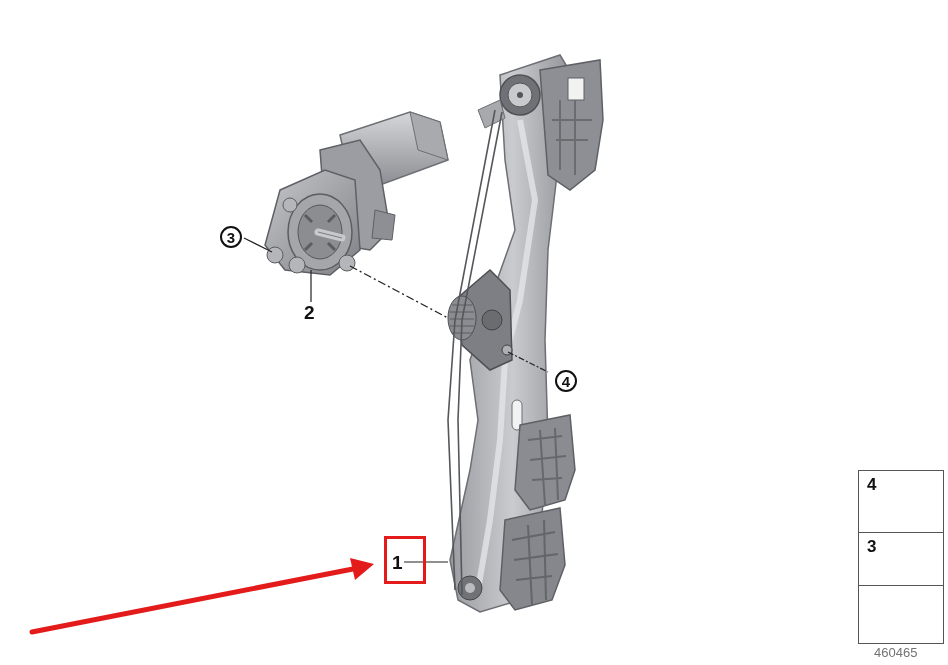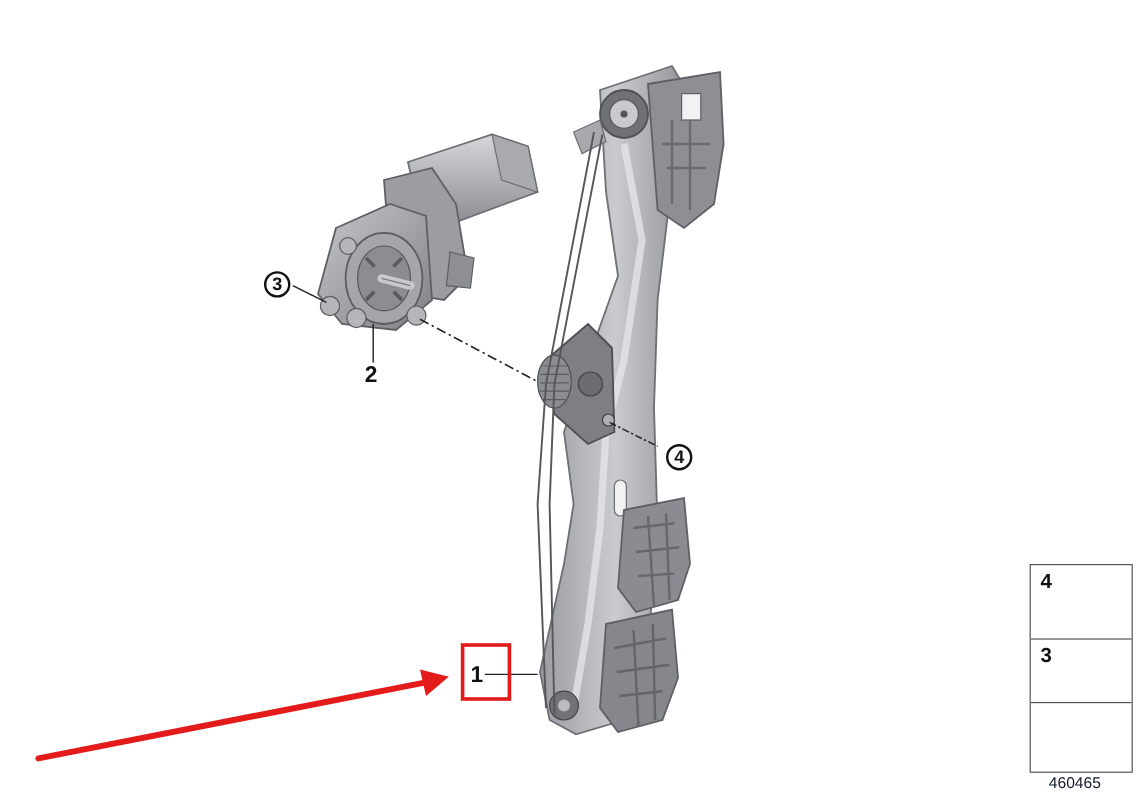--- a/index.html
+++ b/index.html
@@ -6,21 +6,21 @@
   body { width: 948px; height: 665px; position: relative; overflow: hidden; font-family: "Liberation Sans", sans-serif; }
   #art { position: absolute; left: 0; top: 0; width: 948px; height: 665px; }
   .callout-num { position: absolute; font-family: "Liberation Sans", sans-serif; font-weight: bold; color: #111; }
   .circle-num { position: absolute; width: 22px; height: 22px; border: 2px solid #111; border-radius: 50%; background: #fff; display: flex; align-items: center; justify-content: center; font-weight: bold; font-size: 15px; color: #111; box-sizing: border-box; }
   .plain-num { font-size: 19px; }
   .highlight-box { position: absolute; border: 3px solid #e31b1b; box-sizing: border-box; }
   .legend { position: absolute; left: 858px; top: 470px; width: 86px; border: 1px solid #555; background: #fff; box-sizing: border-box; }
   .legend-cell { position: relative; border-bottom: 1px solid #555; box-sizing: border-box; }
   .legend-cell:last-child { border-bottom: none; }
   .legend-num { position: absolute; left: 8px; top: 4px; font-weight: bold; font-size: 17px; color: #111; }
-  .diagram-id { position: absolute; left: 874px; top: 645px; font-size: 13px; color: #0f172a; }
+  .diagram-id { position: absolute; left: 874px; top: 645px; font-size: 13px; color: #737373; }
 </style>
 </head>
 <body>
 
 <svg id="art" viewBox="0 0 948 665" xmlns="http://www.w3.org/2000/svg">
   <defs>
     <linearGradient id="railGrad" x1="0" y1="0" x2="1" y2="0">
       <stop offset="0" stop-color="#9a9ca1"></stop>
       <stop offset="0.5" stop-color="#c9cbcf"></stop>
       <stop offset="1" stop-color="#8e9095"></stop>

